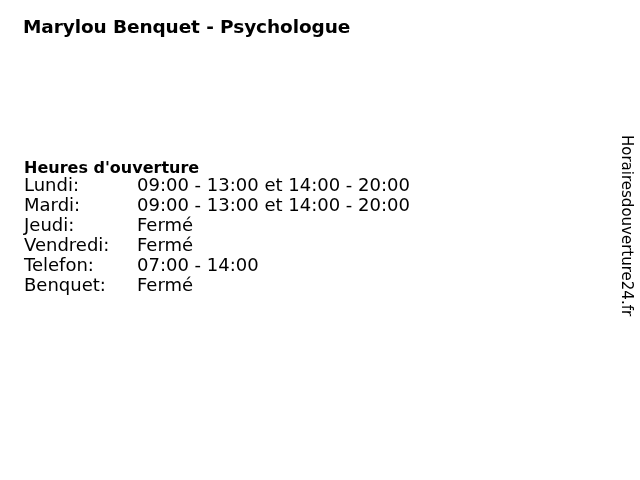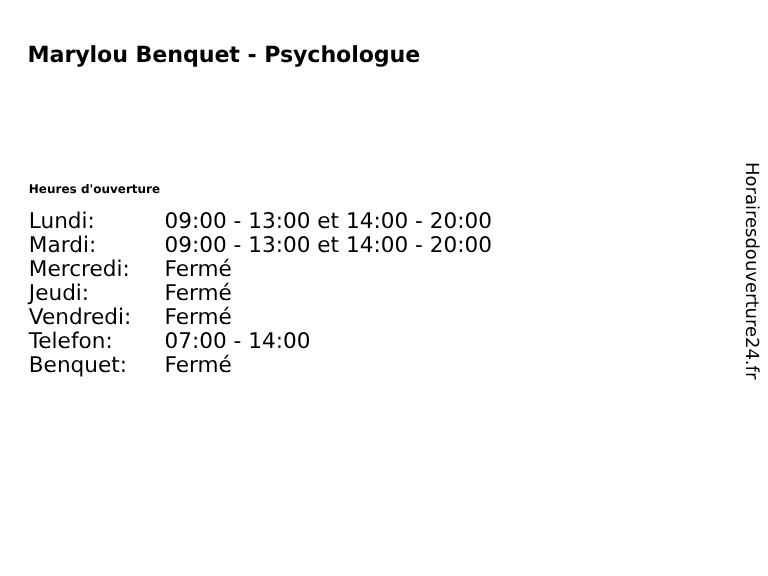--- a/index.html
+++ b/index.html
@@ -18,42 +18,42 @@
   .page {
     position: absolute;
     left: 0;
     top: 0;
     width: 640px;
     height: 480px;
   }
   .title {
     position: absolute;
     left: 23px;
-    top: 24px;
+    top: 4px;
     font-size: 18.5px;
     font-weight: bold;
     letter-spacing: -0.1px;
     white-space: nowrap;
     text-align: center;
   }
   .contact {
     position: absolute;
     left: 24px;
     top: 44px;
     font-size: 14.5px;
     line-height: 19.5px;
   }
   .contact div {
     white-space: nowrap;
   }
   .hours-heading {
     position: absolute;
     left: 24px;
     top: 145px;
-    font-size: 10px;
+    font-size: 16px;
     font-weight: bold;
     white-space: nowrap;
   }
   .hours-table {
     position: absolute;
     left: 24px;
     top: 175px;
     font-size: 18px;
     border-collapse: collapse;
   }
@@ -92,24 +92,20 @@
     <tbody>
       <tr>
         <td class="day-cell">Lundi:</td>
         <td>09:00 - 13:00 et 14:00 - 20:00</td>
       </tr>
       <tr>
         <td class="day-cell">Mardi:</td>
         <td>09:00 - 13:00 et 14:00 - 20:00</td>
       </tr>
       <tr>
-        <td class="day-cell">Mercredi:</td>
-        <td>Fermé</td>
-      </tr>
-      <tr>
         <td class="day-cell">Jeudi:</td>
         <td>Fermé</td>
       </tr>
       <tr>
         <td class="day-cell">Vendredi:</td>
         <td>Fermé</td>
       </tr>
       <tr>
         <td class="day-cell">Telefon:</td>
         <td>07:00 - 14:00</td>

